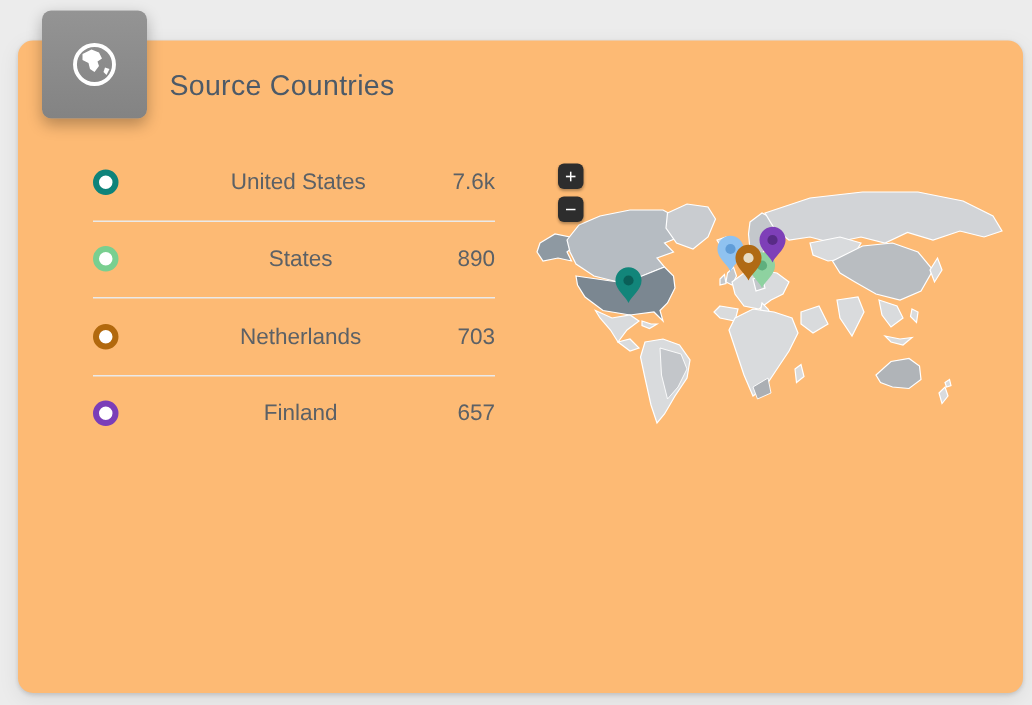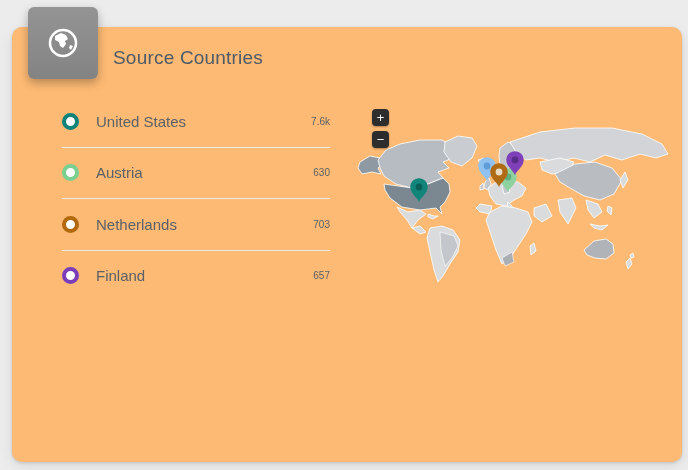--- a/index.html
+++ b/index.html
@@ -22,28 +22,29 @@
   .card-title{
     position:absolute;left:101px;top:20px;margin:0;
     font-size:19px;font-weight:400;color:#4d5a68;letter-spacing:.2px;
   }
   .country-list{
     position:absolute;left:50px;top:69px;width:268px;
   }
   .row{
     height:50.5px;display:flex;align-items:center;
     border-bottom:1px solid #eaeaea;
+    text-align:center;
   }
   .row:last-child{border-bottom:none;}
   .ring{
     width:9px;height:9px;border:4px solid #999;border-radius:50%;
     flex:0 0 auto;margin-right:17px;background:#fff;
   }
   .cname{flex:1 1 auto;font-size:15px;color:#5c6166;}
-  .cval{flex:0 0 auto;font-size:10px;color:#5c6166;}
+  .cval{flex:0 0 auto;font-size:15px;color:#5c6166;}
   .map-area{
     position:absolute;left:338px;top:73px;width:332px;height:222px;
   }
   .map-svg{position:absolute;left:0;top:0;}
   .land{fill:#d9dbdd;stroke:#ffffff;stroke-width:.8;}
   .land-md{fill:#c3c7cb;stroke:#ffffff;stroke-width:.8;}
   .land-dk{fill:#b6bcc2;stroke:#ffffff;stroke-width:.8;}
   .land-us{fill:#7b8791;stroke:#ffffff;stroke-width:.8;}
   .land-ak{fill:#8e99a2;stroke:#ffffff;stroke-width:.8;}
   .land-cn{fill:#b9bdc1;stroke:#ffffff;stroke-width:.8;}
@@ -72,22 +73,22 @@
   <div class="country-list">
   <div class="row">
     <span class="ring" style="border-color: rgb(14, 131, 122);"></span>
     <span class="cname">United States</span>
     <span class="cval">7.6k</span>
   </div>
 
 
   <div class="row">
     <span class="ring" style="border-color: rgb(121, 207, 144);"></span>
-    <span class="cname">Austria</span>
-    <span class="cval">630</span>
+    <span class="cname">States</span>
+    <span class="cval">890</span>
   </div>
 
   <div class="row">
     <span class="ring" style="border-color: rgb(178, 105, 14);"></span>
     <span class="cname">Netherlands</span>
     <span class="cval">703</span>
   </div>
 
   <div class="row">
     <span class="ring" style="border-color: rgb(123, 62, 184);"></span>

